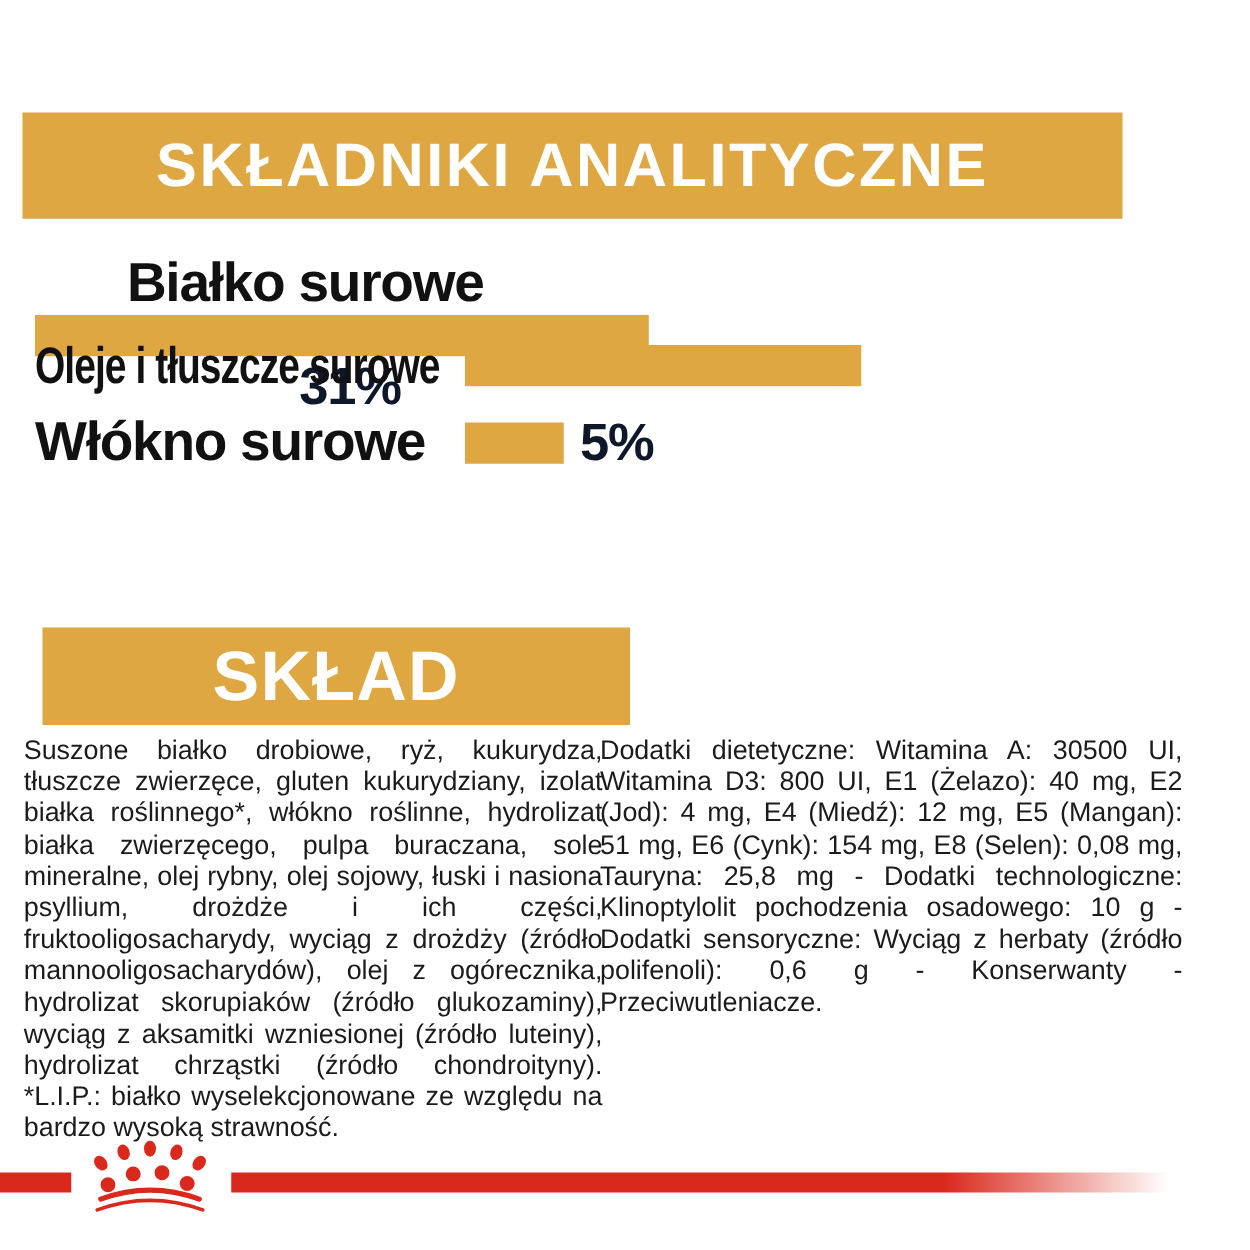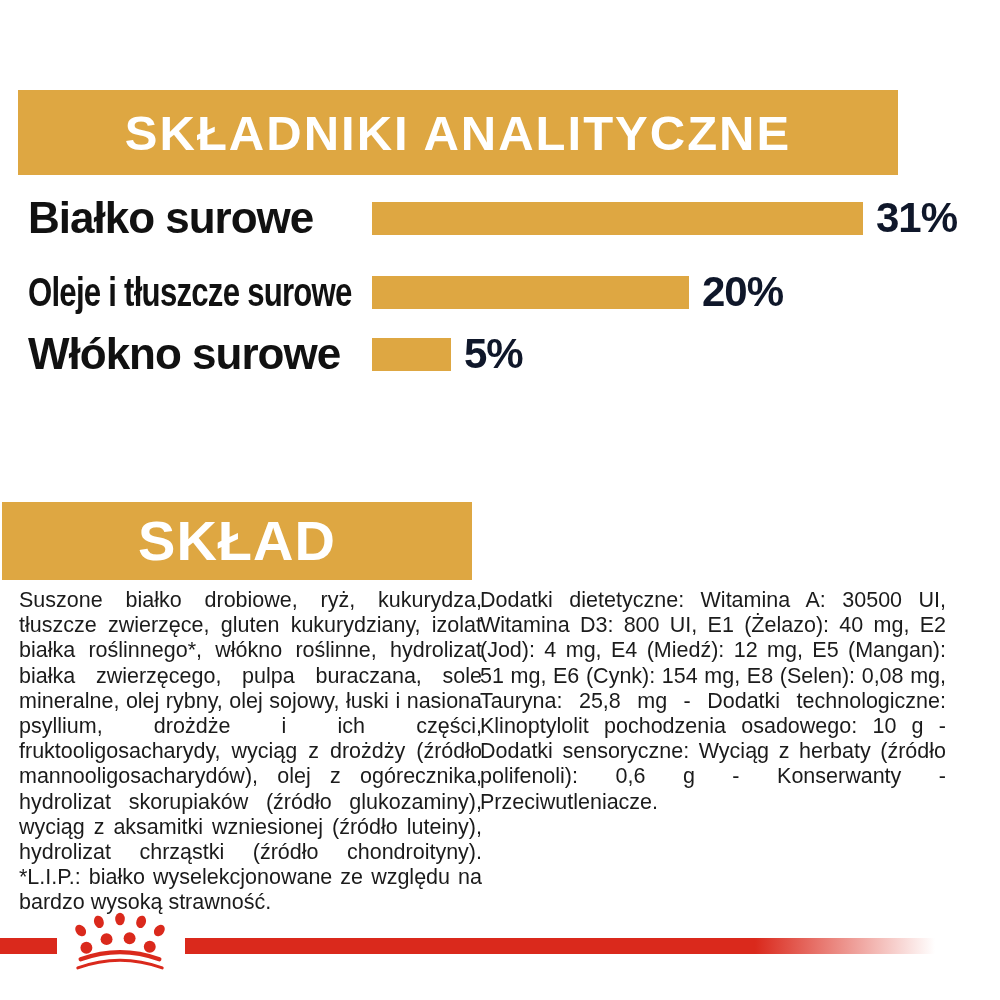--- a/index.html
+++ b/index.html
@@ -11,33 +11,33 @@
   
   .banner {
     position:absolute; left:18px; top:90px; width:880px; height:85px;
     background:#DEA742; display:flex; align-items:center; justify-content:center;
   }
   .banner-title {
     color:#ffffff; font-size:49px; font-weight:bold; letter-spacing:2px; white-space:nowrap;
   }
   
   .chart-row { position:absolute; left:28px; height:56px; display:flex; align-items:center; }
-  #row-0 { top:190px; } #row-1 { top:264px;text-align:right; } #row-2 { top:326px; }
+  #row-0 { top:202px;flex-direction:column; } #row-1 { top:264px;text-align:right; } #row-2 { top:326px; }
   .chart-label {
     width:344px; font-size:44px; font-weight:bold; color:#111; letter-spacing:-1px; white-space:nowrap;
   }
   #row-1 .chart-label { font-size:41px; transform:scaleX(0.76); transform-origin:left center; }
   .bar { height:33px; background:#DEA742; flex:none; }
   .pct { font-size:42px; font-weight:bold; color:#0f172a; margin-left:13px; letter-spacing:-1px; }
   
   .section-band {
     position:absolute; top:502px; height:78px; background:#DEA742;
     display:flex; align-items:baseline; justify-content:center;
   }
-  #sklad-band { left:2px; width:470px; }
+  #sklad-band { left:34px; width:470px; }
   #dodatki-band { left:512px; width:470px; }
   .section-title { color:#fff; font-size:56px; font-weight:bold; letter-spacing:1px; line-height:78px; }
   .section-title-suffix { color:#fff; font-size:30px; font-weight:bold; margin-left:9px; }
   
   .body-text {
     position:absolute; top:588px; width:463px; font-size:21.5px; line-height:25.2px;
     color:#1b1b1b; text-align:justify;
   }
   #sklad-body { left:19px; }
   #dodatki-body { left:480px; width:466px; }
@@ -61,21 +61,20 @@
 
   <div>
     <div class="chart-row" id="row-0">
       <div class="chart-label">Białko surowe</div>
       <div class="bar" style="width: 491px; background: rgb(222, 167, 66);"></div>
       <div class="pct">31%</div>
     </div>
     <div class="chart-row" id="row-1">
       <div class="chart-label">Oleje i tłuszcze surowe</div>
       <div class="bar" style="width: 317px; background: rgb(222, 167, 66);"></div>
-      <div class="pct">20%</div>
     </div>
     <div class="chart-row" id="row-2">
       <div class="chart-label">Włókno surowe</div>
       <div class="bar" style="width: 79px; background: rgb(222, 167, 66);"></div>
       <div class="pct">5%</div>
     </div>
   </div>
 
   <div class="section-band" id="sklad-band">
     <div class="section-title">SKŁAD</div>

